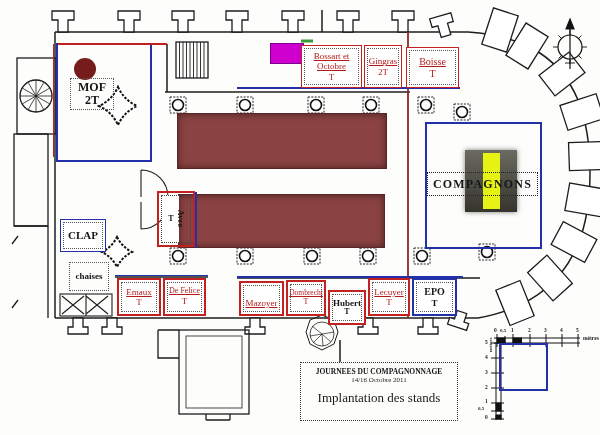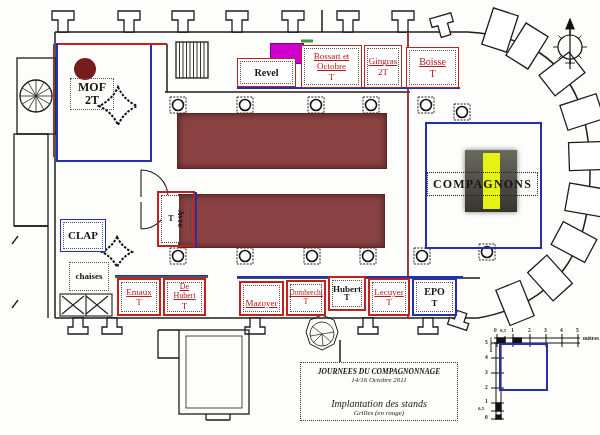--- a/index.html
+++ b/index.html
@@ -20,21 +20,21 @@
   .ktx{color:#151515;font-weight:bold;}
   .u{text-decoration:underline;}
   .f8{font-size:8px;} .f75{font-size:7.5px;} .f9{font-size:9px;} .f10{font-size:10px;}
   .f11{font-size:11px;} .f12{font-size:12px;}
   .navline{position:absolute;z-index:1;}
   .tick{position:absolute;z-index:2;font-size:5.5px;color:#222;font-weight:bold;}
   .vtext{transform:rotate(-90deg);transform-origin:left top;}
   #compagnons-label{position:absolute;z-index:3;background:transparent;border:1.5px dotted #222;
     display:flex;align-items:center;justify-content:center;}
   #title-block{position:absolute;z-index:2;border:1.5px dotted #333;text-align:center;
-    color:#1a1a1a;background:transparent;font-style:italic;}
+    color:#1a1a1a;background:transparent;}
   #aveo .inner{border:1px dotted #444;}
   .vert{writing-mode:vertical-rl;font-size:7.5px;font-weight:bold;color:#111;letter-spacing:.5px;}
 </style>
 </head>
 <body>
 
 <div id="plan">
 
   <svg id="arch" width="600" height="435" viewBox="0 0 600 435">
     <defs>
@@ -193,25 +193,20 @@
   <div class="lyr1" style="left:195px;top:192px;height:56px;border-left:2px solid #2230aa;z-index:2;"></div>
 
   <div class="lyr1" style="left:425px;top:122px;width:113px;height:123px;border:2px solid #2230aa;"></div>
   <div class="lyr1" style="left:465px;top:150px;width:52px;height:62px;background:linear-gradient(#6a6a60,#35352e);box-shadow:0 0 5px rgba(40,40,30,.6);"></div>
   <div class="lyr1" style="left:483px;top:153px;width:17px;height:56px;background:#e6f214;"></div>
 
   <div class="navline" style="left:237px;top:87px;width:223px;border-top:2.5px solid #2230aa;"></div>
   <div class="navline" style="left:237px;top:276px;width:226px;border-top:2.5px solid #2230aa;"></div>
   <div class="navline" style="left:115px;top:275px;width:93px;border-top:1.5px solid #2230aa;"></div>
 
-  <div class="stand redb-thin" style="left:237px;top:58px;width:59px;height:29px;">
-    <div class="inner">
-        <span class="ktx f10">Revel</span>
-      </div>
-  </div>
   <div class="stand redb-thin" style="left:301px;top:45px;width:61px;height:43px;">
     <div class="inner">
       <span class="rtx u f9">Bossart et</span>
       <span class="rtx u f9">Octobre</span>
       <span class="rtx f9">T</span>
     </div>
   </div>
   <div class="stand redb-thin" style="left:364px;top:45px;width:38px;height:43px;">
     <div class="inner">
       <span class="rtx u f9">Gingras</span>
@@ -252,36 +247,36 @@
   </div>
 
   <div class="stand redb" style="left:117px;top:278px;width:44px;height:38px;">
     <div class="inner">
       <span class="rtx u f9">Emaux</span>
       <span class="rtx f9">T</span>
     </div>
   </div>
   <div class="stand redb" style="left:163px;top:278px;width:43px;height:38px;">
     <div class="inner">
-      <span class="rtx u f8">De Hubert</span>
+      <span class="rtx u f8">De Felice</span>
       <span class="rtx f9">T</span>
     </div>
   </div>
   <div class="stand redb" style="left:239px;top:281px;width:45px;height:35px;">
     <div class="inner" style="justify-content:flex-end;padding-bottom:3px;">
       <span class="rtx u f9">Mazoyer</span>
     </div>
   </div>
   <div class="stand redb" style="left:286px;top:280px;width:40px;height:36px;">
     <div class="inner">
       <span class="rtx u f75">Dombrecht</span>
       <span class="rtx f8">T</span>
     </div>
   </div>
-  <div class="stand redb" style="left:328px;top:276px;width:38px;height:35px;">
+  <div class="stand redb" style="left:328px;top:290px;width:38px;height:35px;">
     <div class="inner">
       <span class="ktx f9">Hubert</span>
       <span class="ktx f8">T</span>
     </div>
   </div>
   <div class="stand redb" style="left:368px;top:278px;width:42px;height:38px;">
     <div class="inner">
       <span class="rtx u f9">Lecuyer</span>
       <span class="rtx f9">T</span>
     </div>
@@ -293,22 +288,21 @@
     </div>
   </div>
 
   <div id="compagnons-label" style="left:427px;top:172px;width:109px;height:22px;">
     <span class="ktx f12" style="letter-spacing:1.2px;">COMPAGNONS</span>
   </div>
 
   <div id="title-block" style="left:300px;top:362px;width:156px;height:57px;">
     <div class="ktx f75" style="margin-top:4px;">JOURNEES DU COMPAGNONNAGE</div>
     <div style="font-size:7px;">14/16 Octobre 2011</div>
-    <div style="font-size:10px;margin-top:14px;">Implantation des stands</div>
-    <div style="font-size:7px;">Grilles (en rouge)</div>
+    <div style="font-size:13px;margin-top:6px;">Implantation des stands</div>
   </div>
 
   <div class="lyr1" style="left:499px;top:343px;width:45px;height:44px;border:2.5px solid #2230aa;z-index:2;"></div>
 
   <div class="tick" style="left:494px;top:327px;">0</div>
   <div class="tick" style="left:500px;top:328px;font-size:5px;">0,5</div>
   <div class="tick" style="left:511px;top:327px;">1</div>
   <div class="tick" style="left:528px;top:327px;">2</div>
   <div class="tick" style="left:544px;top:327px;">3</div>
   <div class="tick" style="left:560px;top:327px;">4</div>

